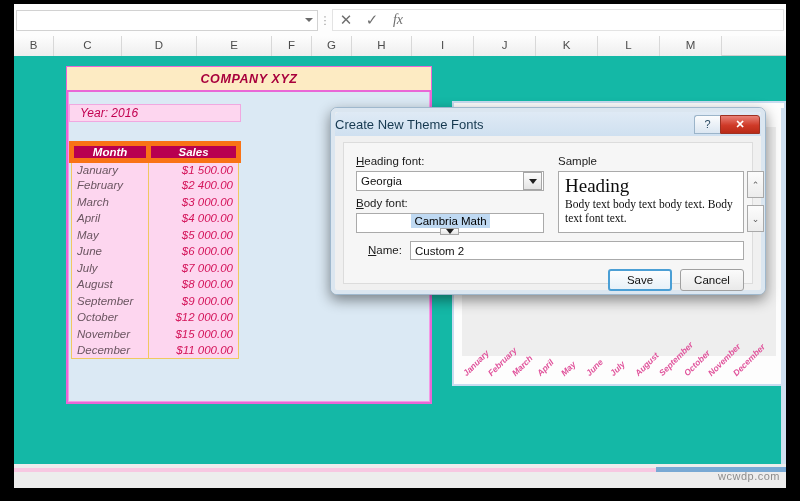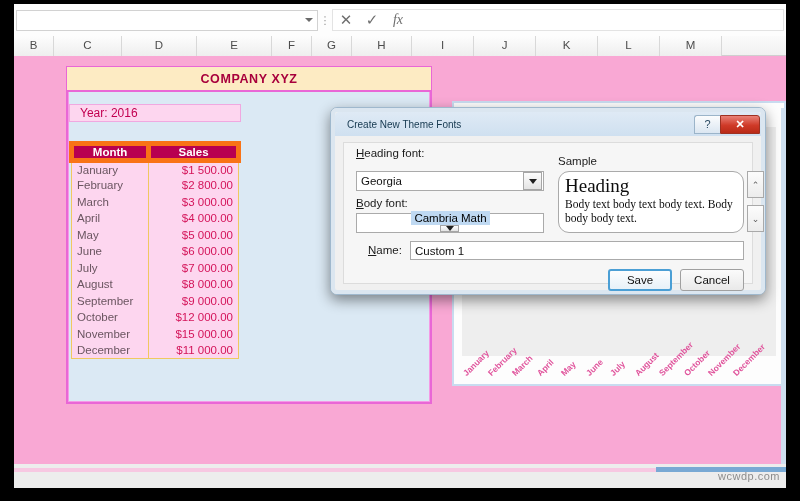--- a/index.html
+++ b/index.html
@@ -69,22 +69,23 @@
     height: 20px; line-height: 19px;
     text-align: center;
     font-size: 11.5px; color: #4c4c4c;
     border-right: 1px solid #d8d8d8;
     background: linear-gradient(#fdfdfd,#eeeeee);
   }
 
   
   .sheet {
     position: absolute; left: 0; top: 52px; width: 772px; height: 408px;
-    background: #f9a8d4;
+    background: #14b8a6;
     overflow: hidden;
+    font-style: italic;
   }
 
   
   .selection {
     position: absolute;
     left: 52px; top: 10px; width: 366px; height: 338px;
     background: #dbe9f4;
     border: 2px solid #e967d6;
   }
   .sel-inner-line { position:absolute; left:0; top:0; width:100%; height:100%; border:1px solid #f59ae6; }
@@ -181,22 +182,22 @@
     border-radius: 6px;
     pointer-events: none;
   }
   .dlg-titlebar {
     position: absolute; left: 4px; top: 4px; right: 4px; height: 24px;
     background: linear-gradient(#dfeaf5,#cfe0f0);
     border-top-left-radius: 4px; border-top-right-radius: 4px;
     display: flex; align-items: center;
   }
   .dlg-title {
-    margin-left: 12px;
-    font-size: 10px; color: #15384f;
+    margin-left: 0;
+    font-size: 13px; color: #15384f;
   }
   .dlg-winbtns { margin-left: auto; display: flex; height: 19px; margin-right: 1px; }
   .dlg-help {
     width: 26px; height: 19px;
     background: linear-gradient(#fbfcfd,#dbe6f1);
     border: 1px solid #9bb4c9;
     border-right: none;
     border-top-left-radius: 3px;
     display: flex; align-items: center; justify-content: center;
     font-size: 11px; color: #2a4a63;
@@ -215,21 +216,21 @@
     border: 1px solid #dcdcdc;
   }
   .dlg-label { font-size: 11.5px; color: #1b1b1b; }
   .dlg-label u { text-decoration: underline; }
 
   .combo {
     position: relative;
     height: 20px;
     background: #fff;
     border: 1px solid #aaaaaa;
-    display: flex; align-items: center; justify-content: flex-end;
+    display: flex; align-items: center;
   }
   .combo .cval {
     flex: 1; padding-left: 4px;
     font-size: 11.5px; color: #111;
     white-space: nowrap; overflow: hidden;
   }
   .combo .cval.selected {
     background: #bfd9f2;
     display: inline-block; flex: none;
     margin-left: 1px; padding: 1px 3px;
@@ -362,21 +363,21 @@
             <th style="width:94px">Sales</th>
           </tr>
         </thead>
         <tbody id="sales-body">
             <tr>
               <td class="month">January</td>
               <td class="sales">$1 500.00</td>
             </tr>
             <tr>
               <td class="month">February</td>
-              <td class="sales">$2 800.00</td>
+              <td class="sales">$2 400.00</td>
             </tr>
             <tr>
               <td class="month">March</td>
               <td class="sales">$3 000.00</td>
             </tr>
             <tr>
               <td class="month">April</td>
               <td class="sales">$4 000.00</td>
             </tr>
             <tr>
@@ -447,21 +448,21 @@
     <div class="dlg-titlebar">
       <span class="dlg-title">Create New Theme Fonts</span>
       <div class="dlg-winbtns">
         <div class="dlg-help">?</div>
         <div class="dlg-close">✕</div>
       </div>
     </div>
 
     <div class="dlg-body">
 
-      <div style="position:absolute;left:12px;top:4px;" class="dlg-label">
+      <div style="position:absolute;left:12px;top:12px;" class="dlg-label">
         <u>H</u><span>eading font:</span>
       </div>
       <div class="combo" style="position:absolute;left:12px;top:28px;width:188px;">
         <span class="cval">Georgia</span>
         <span class="carrow">
             <i class="tri-down"></i>
           </span>
       </div>
 
       <div style="position:absolute;left:12px;top:54px;" class="dlg-label">
@@ -469,31 +470,31 @@
       </div>
       <div class="combo" style="position:absolute;left:12px;top:70px;width:188px;flex-direction:column;">
         <span class="cval selected">Cambria Math</span>
         <span style="flex:1"></span>
         <span class="carrow">
             <i class="tri-down"></i>
           </span>
       </div>
 
       <div style="position:absolute;left:214px;top:12px;" class="dlg-label">Sample</div>
-      <div class="sample-box" style="left:214px;top:28px;width:186px;height:62px;border-radius:11px;">
+      <div class="sample-box" style="left:214px;top:28px;width:186px;height:62px;">
         <div class="sample-heading">Heading</div>
-        <div class="sample-body">Body text body text body text. Body body body text.</div>
+        <div class="sample-body">Body text body text body text. Body text font text.</div>
       </div>
       <div class="spin" style="left:403px;top:28px;">⌃</div>
       <div class="spin" style="left:403px;top:62px;">⌄</div>
 
       <div style="position:absolute;left:24px;top:101px;" class="dlg-label">
         <u>N</u><span>ame:</span>
       </div>
-      <div class="name-input" style="left:66px;top:98px;width:334px;">Custom 1</div>
+      <div class="name-input" style="left:66px;top:98px;width:334px;">Custom 2</div>
 
       <div class="btn default" style="left:264px;top:126px;width:64px;">
         <span>Save</span>
       </div>
       <div class="btn" style="left:336px;top:126px;width:64px;">
         <span>Cancel</span>
       </div>
     </div>
   </div>
 

